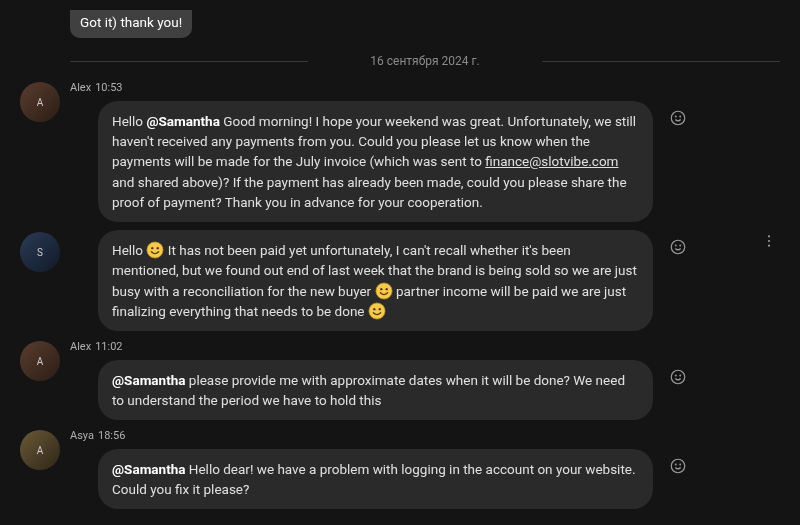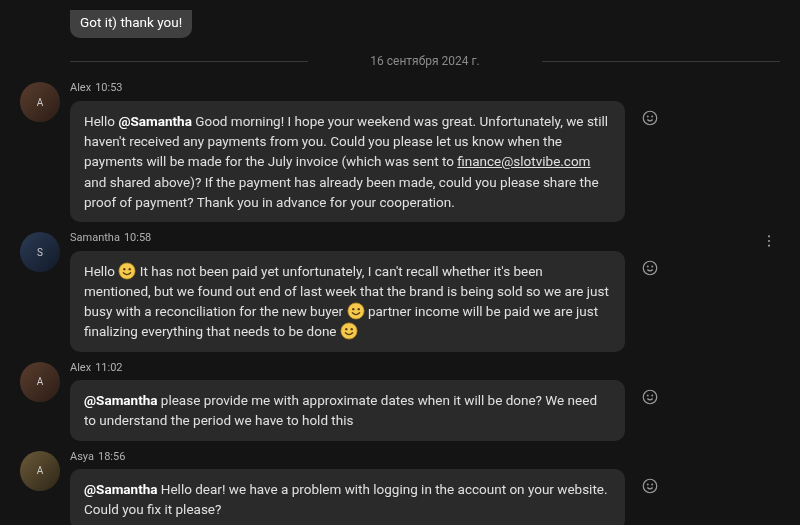--- a/index.html
+++ b/index.html
@@ -85,22 +85,23 @@
   }
   .meta .name { margin-right:4px; }
   .bubble-wrap{
     display:flex;
     align-items:flex-start;
   }
   .bubble2 {
     background:#2a2a2a;
     color:#e0e0e0;
     padding:10px 14px;
-    border-radius:10px;
+    border-radius:20px;
     max-width:555px;
+    margin-left:28px;
   }
   .mention {
     font-weight:700;
     color:#ffffff;
   }
   .elink {
     color:#e0e0e0;
     text-decoration:underline;
   }
   .emoji {
@@ -172,21 +173,20 @@
               </svg>
             </div>
           </div>
         </div>
       </div>
       <div class="msg">
         <div class="avatar sam">
           <span>S</span>
         </div>
         <div class="col">
-          <div class="meta"><span class="name">Samantha</span><span>10:58</span></div>
           <div class="bubble-wrap">
             <div class="bubble2">Hello <span class="emoji">
                 <svg viewBox="0 0 20 20">
                   <circle cx="10" cy="10" r="9" fill="#f5c94b" stroke="#b78a1e" stroke-width="0.8"></circle>
                   <circle cx="7" cy="8" r="1.3" fill="#5a3b10"></circle>
                   <circle cx="13" cy="8" r="1.3" fill="#5a3b10"></circle>
                   <path d="M6 12 Q10 16 14 12" fill="none" stroke="#5a3b10" stroke-width="1.5" stroke-linecap="round"></path>
                 </svg>
               </span>  It has not been paid yet unfortunately, I can't recall whether it's been mentioned, but we found out end of last week that the brand is being sold so we are just busy with a reconciliation for the new buyer <span class="emoji">
                 <svg viewBox="0 0 20 20">

